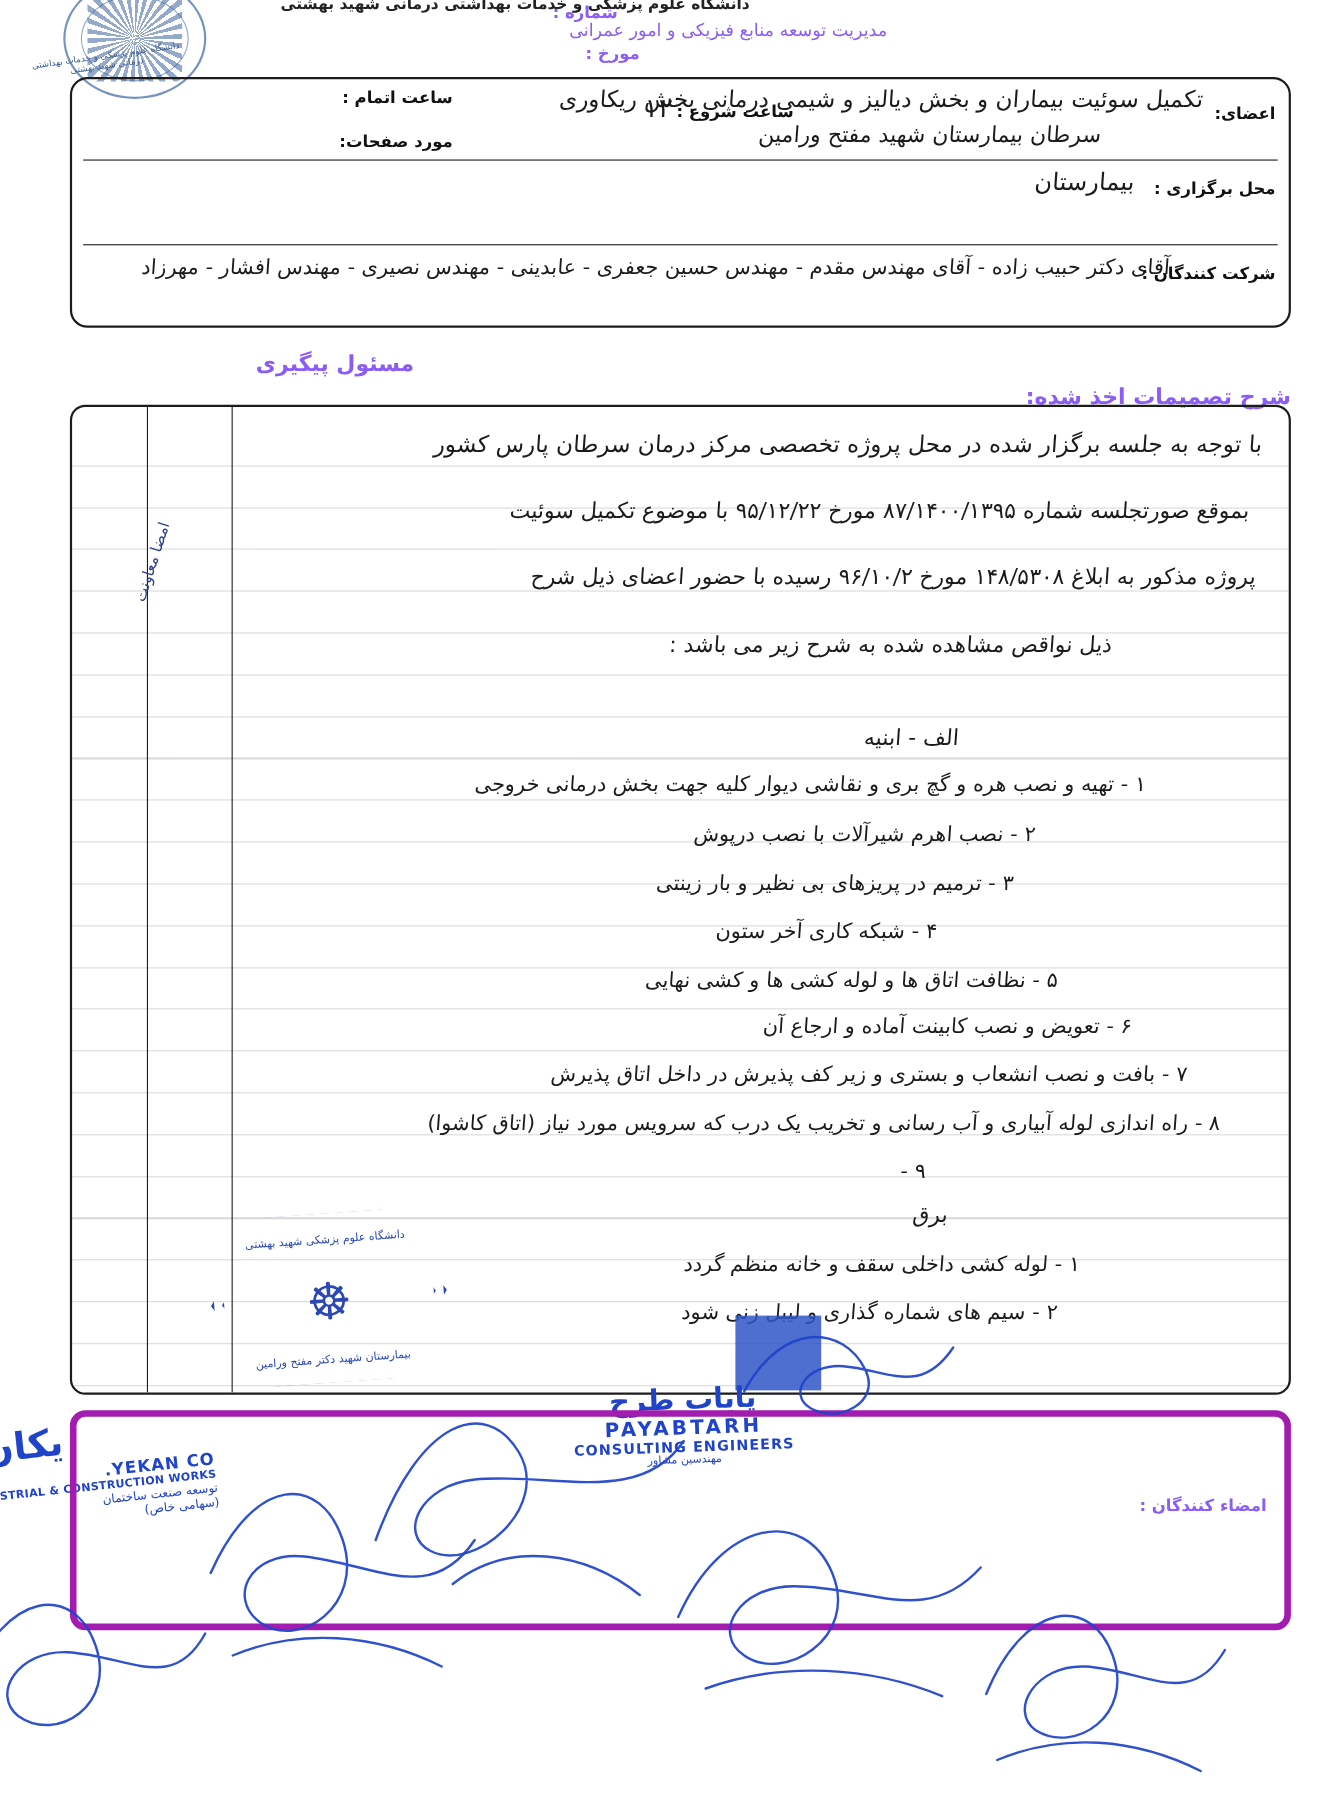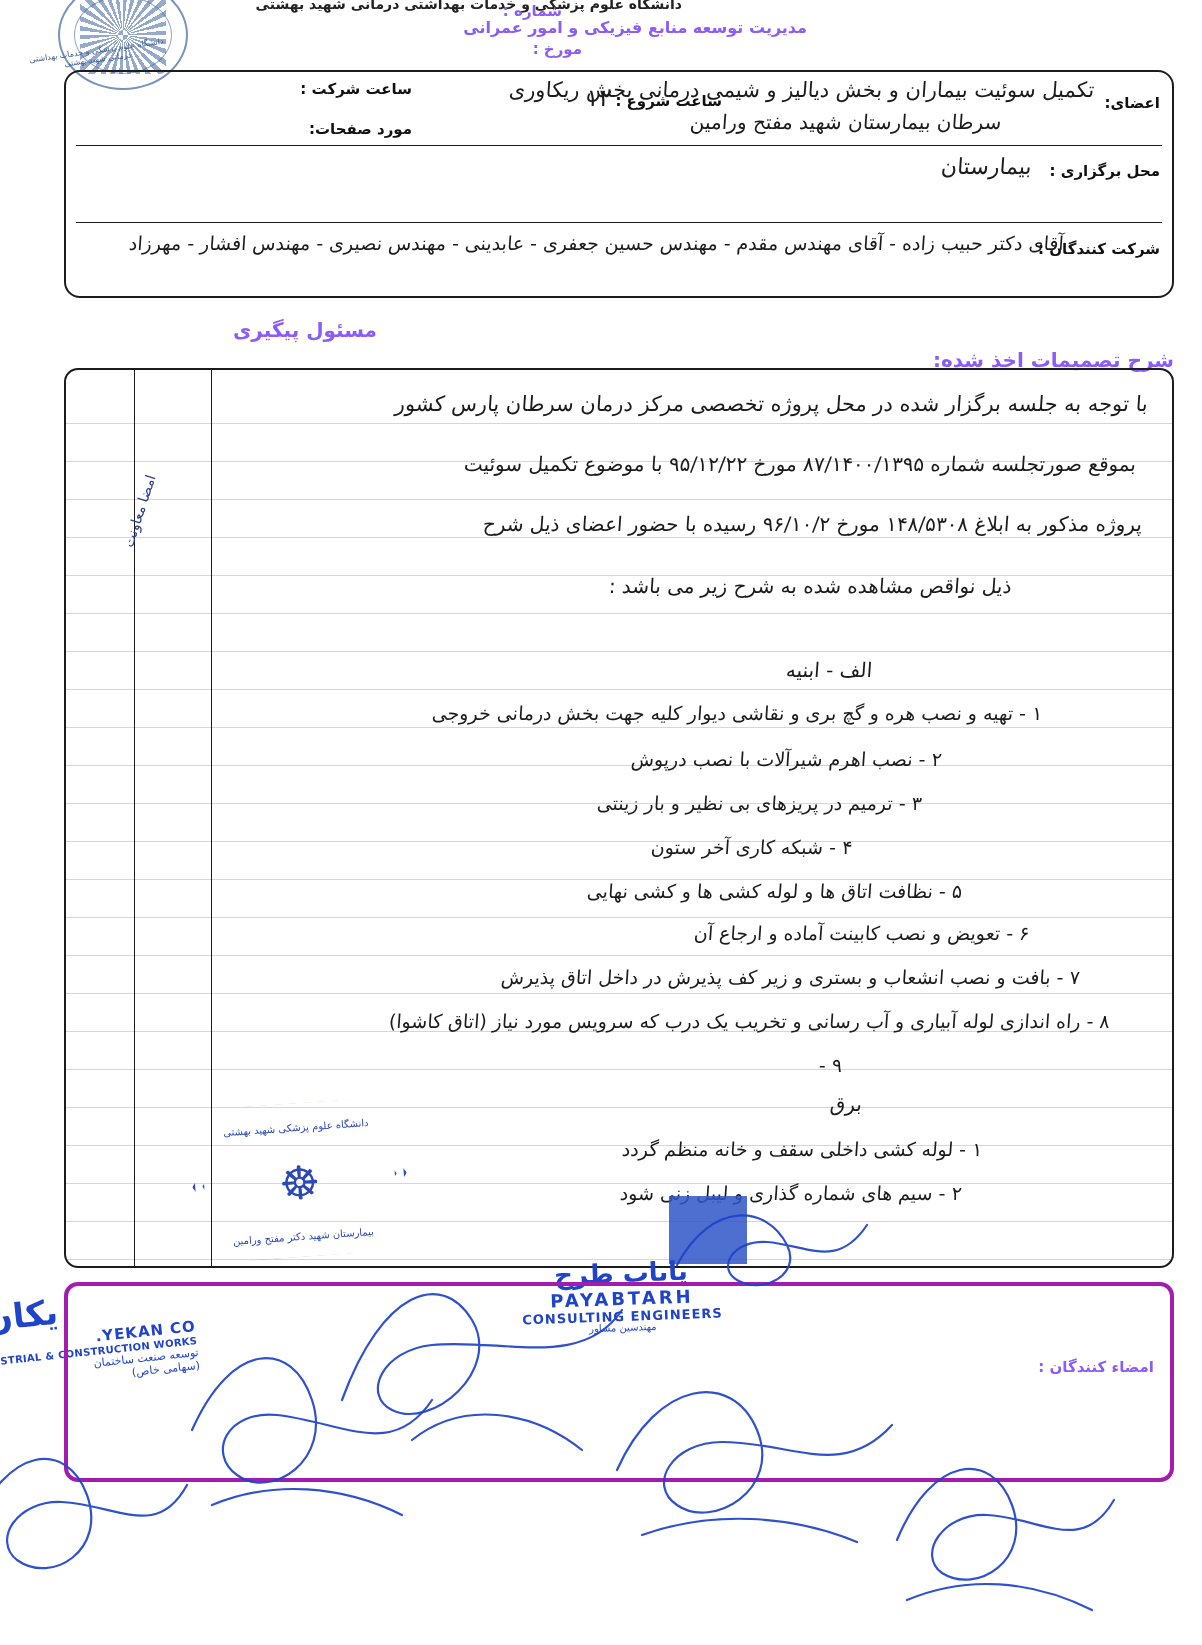--- a/index.html
+++ b/index.html
@@ -38,21 +38,21 @@
   #header-area {
     position: absolute;
     top: 0; right: 0; left: 0;
     height: 72px;
   }
   #dept-title {
     position: absolute;
     top: 18px;
     right: 395px;
     font-size: 16px;
-    font-weight: bold;
+    font-weight: normal;
   }
   #org-title-top {
     position: absolute;
     top: -4px;
     right: 520px;
     font-size: 14px;
     font-weight: bold;
     color: #222;
   }
   #date-label {
@@ -332,21 +332,21 @@
     text-align: right;
   }
 
   
   #sign-box {
     position: absolute;
     top: 1282px;
     right: 28px;
     width: 1110px;
     height: 200px;
-    border: 4px solid #a21caf;
+    border: 6px solid #a21caf;
     border-radius: 14px;
     box-sizing: border-box;
   }
   #sign-label {
     position: absolute;
     top: 72px;
     right: 16px;
     font-size: 15px;
     font-weight: bold;
   }
@@ -389,21 +389,21 @@
     <div class="seal-text">دانشگاه علوم پزشکی و خدمات بهداشتی درمانی شهید بهشتی</div>
   </div>
 </div>
 
 <div id="info-box">
   <div class="divider" id="divider-1"></div>
   <div class="divider" id="divider-2"></div>
 
   <div class="lbl" id="lbl-subject">اعضای:</div>
   <div class="lbl" id="lbl-start">ساعت شروع :</div>
-  <div class="lbl" id="lbl-end">ساعت شرکت :</div>
+  <div class="lbl" id="lbl-end">ساعت اتمام :</div>
   <div class="lbl" id="lbl-pages">مورد صفحات:</div>
   <div class="lbl" id="lbl-place">محل برگزاری :</div>
   <div class="lbl" id="lbl-follow"></div>
   <div class="lbl" id="lbl-attendees">شرکت کنندگان :</div>
 
   <div class="hand hw-subject-1">تکمیل سوئیت بیماران و بخش دیالیز و شیمی درمانی بخش ریکاوری</div>
   <div class="hand hw-subject-2">سرطان بیمارستان شهید مفتح ورامین</div>
   <div class="hand hw-start">۱۲</div>
   <div class="hand hw-place">بیمارستان</div>
   <div class="hand hw-attendees">آقای دکتر حبیب زاده - آقای مهندس مقدم - مهندس حسین جعفری - عابدینی - مهندس نصیری - مهندس افشار - مهرزاد</div>

